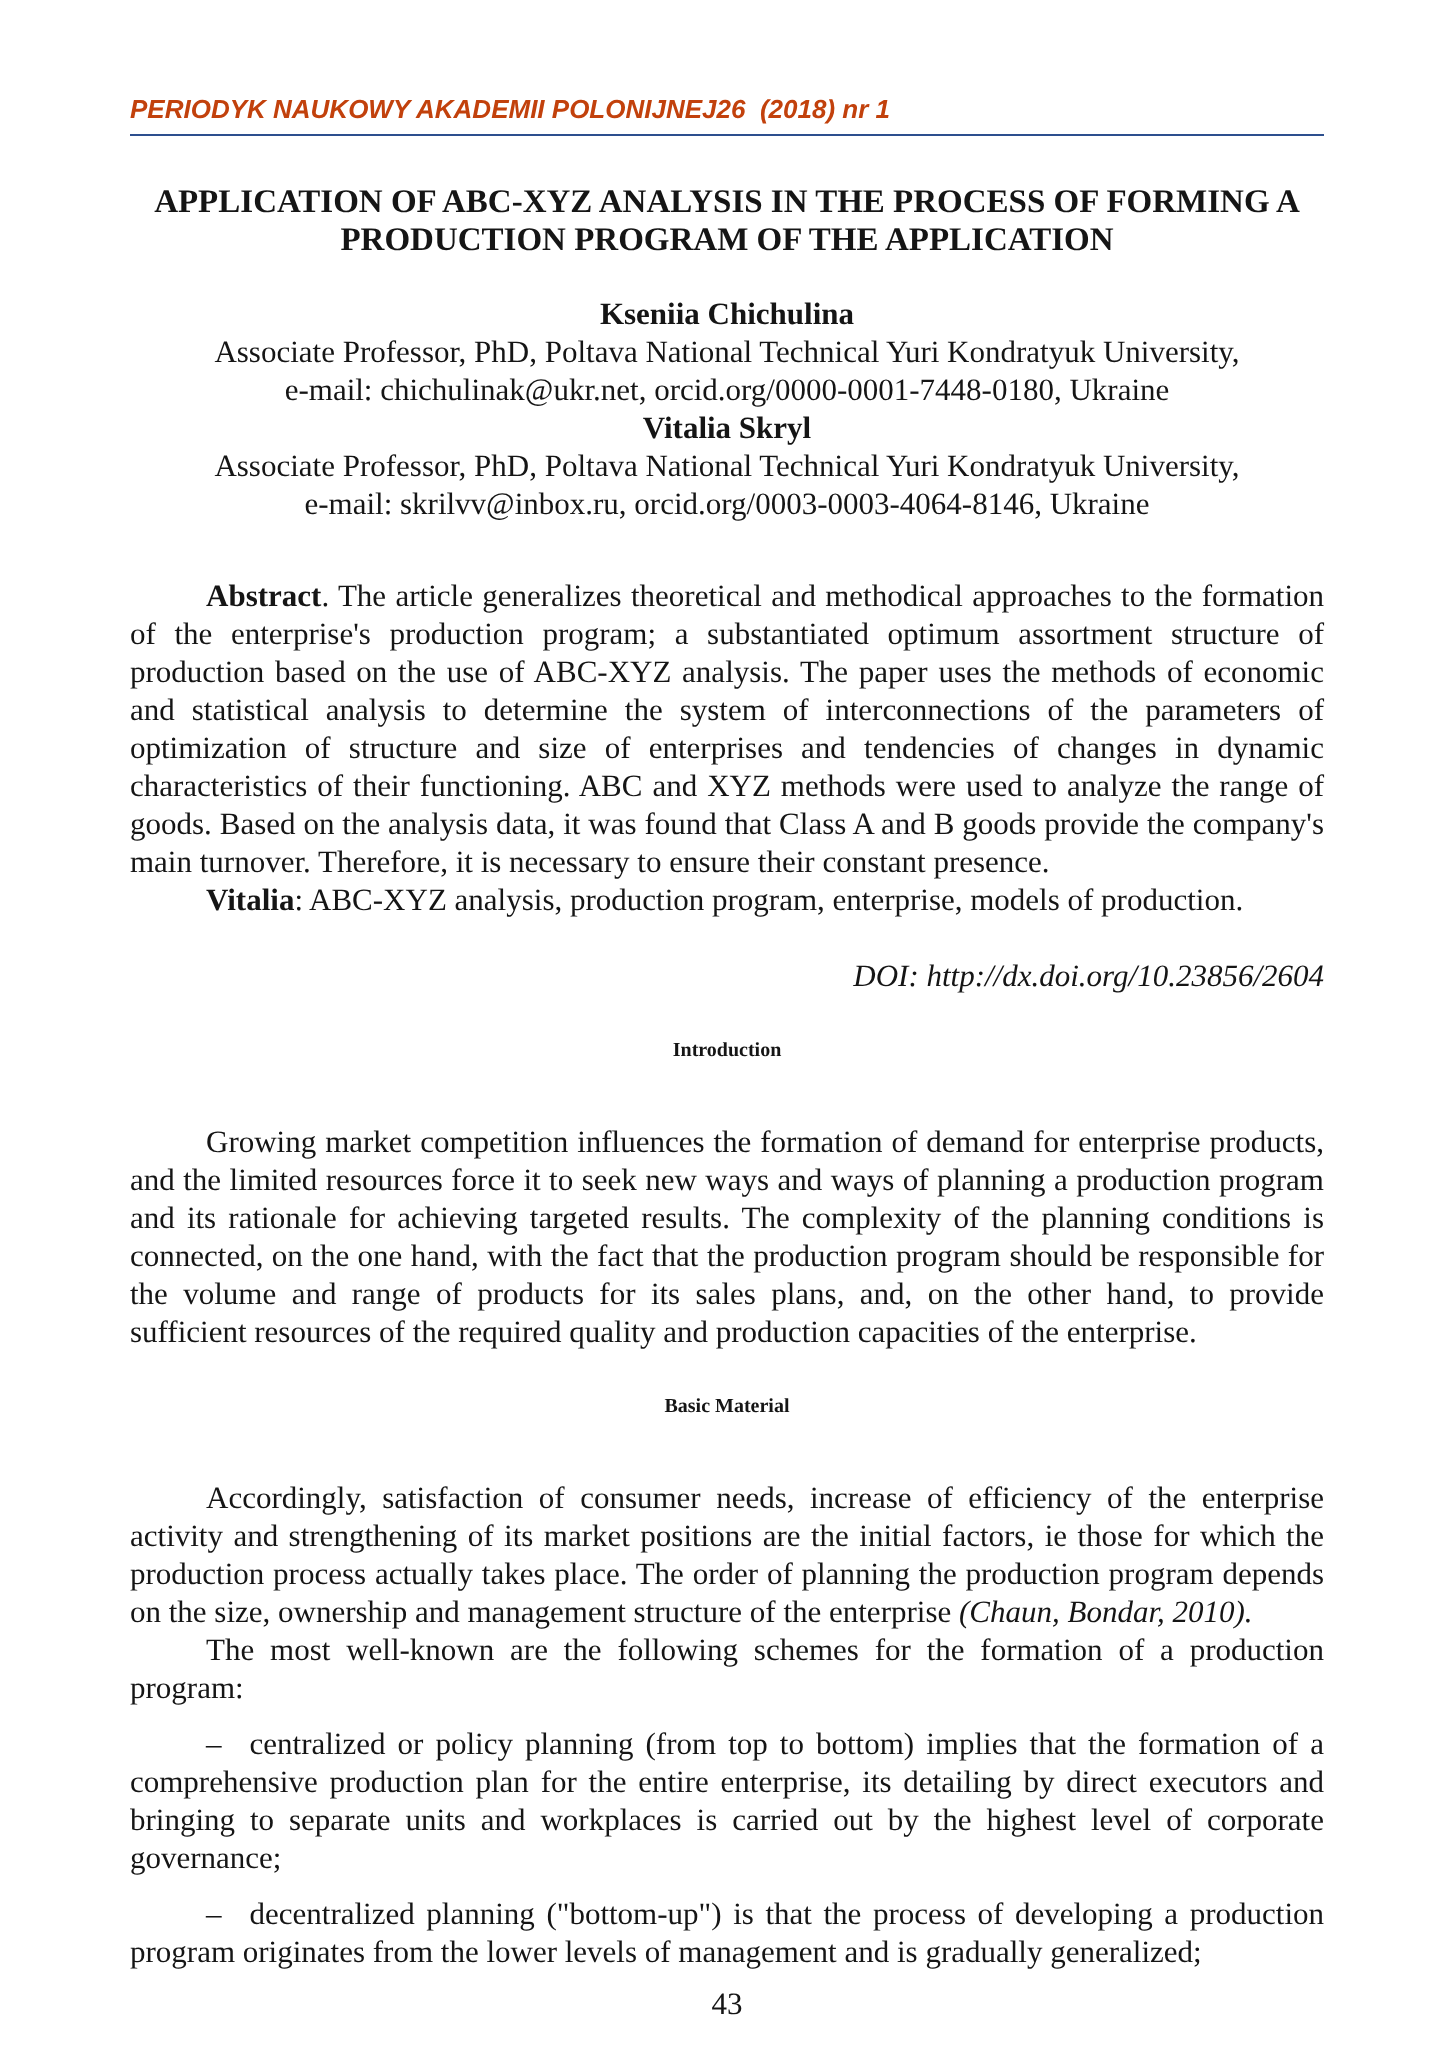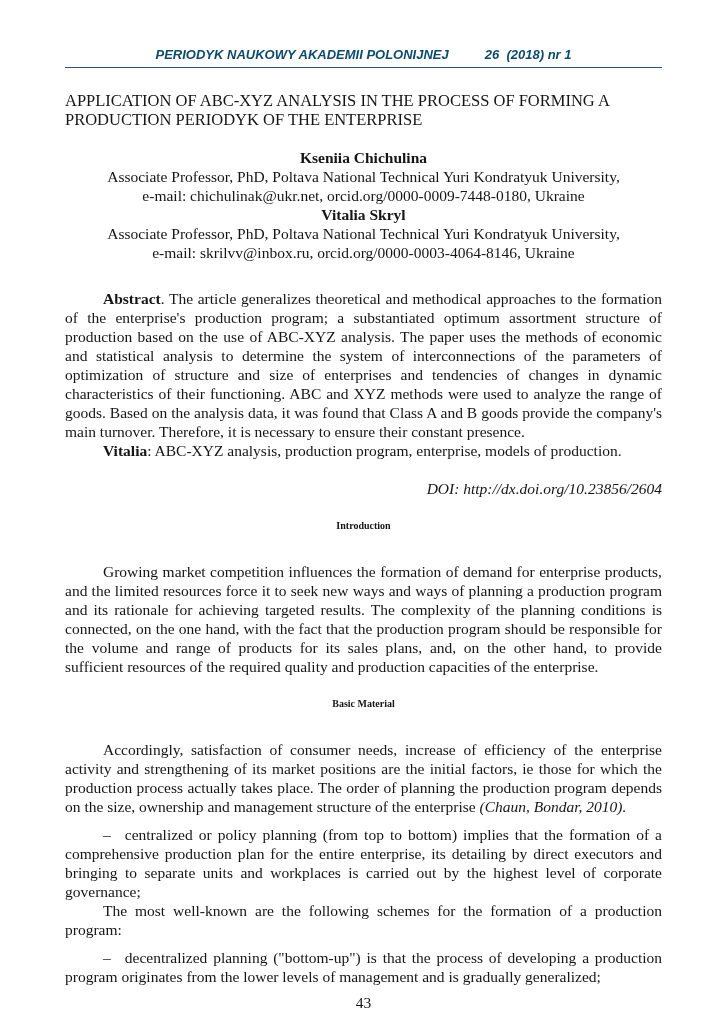--- a/index.html
+++ b/index.html
@@ -12,37 +12,37 @@
     box-sizing: border-box;
     padding: 45px 63px 0 65px;
     font-family: "Liberation Serif", serif;
     font-size: 15.5px;
     line-height: 19px;
     color: #151515;
     overflow: hidden;
   }
   .journal-header {
     display: flex;
-    justify-content: center;
+    justify-content: flex-start;
     align-items: baseline;
     font-family: "Liberation Sans", sans-serif;
     font-style: italic;
     font-weight: bold;
     font-size: 13px;
-    color: #0c4a6e;
+    color: #c2410c;
     border-bottom: 1.5px solid #2d4f8e;
     padding-bottom: 3px;
-    gap: 36px;
   }
   .journal-header .issue { white-space: pre; }
   .article-title {
     margin: 23px 0 0 0;
+    text-align: center;
     font-size: 16.5px;
     line-height: 19px;
-    font-weight: normal;
+    font-weight: bold;
   }
   .article-title .tline { display: block; }
   .authors-block { margin-top: 19px; text-align: center; }
   .authors-block .line { display: block; }
   .author-name { font-weight: bold; }
   .para {
     margin: 0;
     text-align: justify;
     text-indent: 38px;
   }
@@ -74,30 +74,30 @@
 
 <div class="page">
 
   <div class="journal-header">
     <span class="journal">PERIODYK NAUKOWY AKADEMII POLONIJNEJ</span>
     <span class="issue">26  (2018) nr 1</span>
   </div>
 
   <h1 class="article-title">
     <span class="tline">APPLICATION OF ABC-XYZ ANALYSIS IN THE PROCESS OF FORMING A</span>
-    <span class="tline">PRODUCTION PERIODYK OF THE ENTERPRISE</span>
+    <span class="tline">PRODUCTION PROGRAM OF THE APPLICATION</span>
   </h1>
 
   <div class="authors-block">
     <span class="line author-name">Kseniia Chichulina</span>
     <span class="line">Associate Professor, PhD, Poltava National Technical Yuri Kondratyuk University,</span>
-    <span class="line">e-mail: chichulinak@ukr.net, orcid.org/0000-0009-7448-0180, Ukraine</span>
+    <span class="line">e-mail: chichulinak@ukr.net, orcid.org/0000-0001-7448-0180, Ukraine</span>
     <span class="line author-name">Vitalia Skryl</span>
     <span class="line">Associate Professor, PhD, Poltava National Technical Yuri Kondratyuk University,</span>
-    <span class="line">e-mail: skrilvv@inbox.ru, orcid.org/0000-0003-4064-8146, Ukraine</span>
+    <span class="line">e-mail: skrilvv@inbox.ru, orcid.org/0003-0003-4064-8146, Ukraine</span>
   </div>
 
   <p class="para gap-top">
     <span class="bold">Abstract</span><span>. The article generalizes theoretical and methodical approaches to the formation of the enterprise's production program; a substantiated optimum assortment structure of production based on the use of ABC-XYZ analysis. The paper uses the methods of economic and statistical analysis to determine the system of interconnections of the parameters of optimization of structure and size of enterprises and tendencies of changes in dynamic characteristics of their functioning. ABC and XYZ methods were used to analyze the range of goods. Based on the analysis data, it was found that Class A and B goods provide the company's main turnover. Therefore, it is necessary to ensure their constant presence.</span>
   </p>
 
   <p class="para">
     <span class="bold">Vitalia</span><span>: ABC-XYZ analysis, production program, enterprise, models of production.</span>
   </p>
 
@@ -106,25 +106,25 @@
   <h2 class="section-heading">Introduction</h2>
 
   <p class="para gap-top">Growing market competition influences the formation of demand for enterprise products, and the limited resources force it to seek new ways and ways of planning a production program and its rationale for achieving targeted results. The complexity of the planning conditions is connected, on the one hand, with the fact that the production program should be responsible for the volume and range of products for its sales plans, and, on the other hand, to provide sufficient resources of the required quality and production capacities of the enterprise.</p>
 
   <h2 class="section-heading">Basic Material</h2>
 
   <p class="para gap-top">
     <span>Accordingly, satisfaction of consumer needs, increase of efficiency of the enterprise activity and strengthening of its market positions are the initial factors, ie those for which the production process actually takes place. The order of planning the production program depends on the size, ownership and management structure of the enterprise </span><span class="italic">(Chaun, Bondar, 2010).</span>
   </p>
 
+  <p class="para">The most well-known are the following schemes for the formation of a production program:</p>
+
   <p class="para list-item">
     <span class="dash">–</span><span>centralized or policy planning (from top to bottom) implies that the formation of a comprehensive production plan for the entire enterprise, its detailing by direct executors and bringing to separate units and workplaces is carried out by the highest level of corporate governance;</span>
   </p>
-
-  <p class="para">The most well-known are the following schemes for the formation of a production program:</p>
 
   <p class="para list-item">
     <span class="dash">–</span><span>decentralized planning ("bottom-up") is that the process of developing a production program originates from the lower levels of management and is gradually generalized;</span>
   </p>
 
   <div class="page-number">43</div>
 
 </div>
 
 </body></html>

